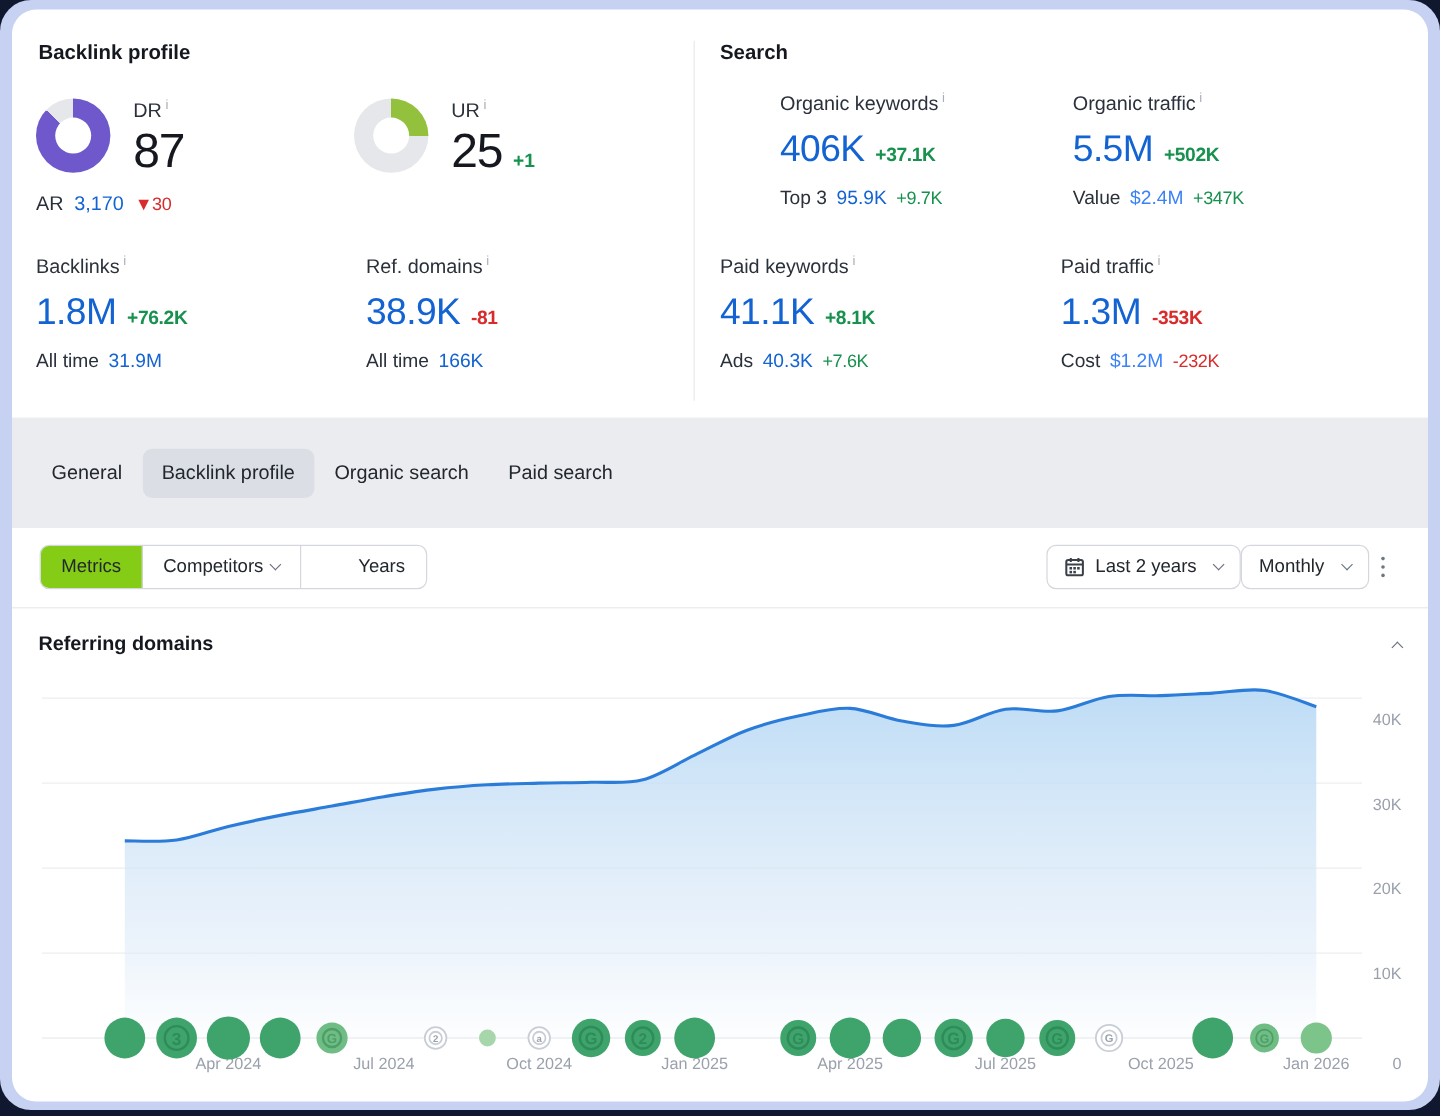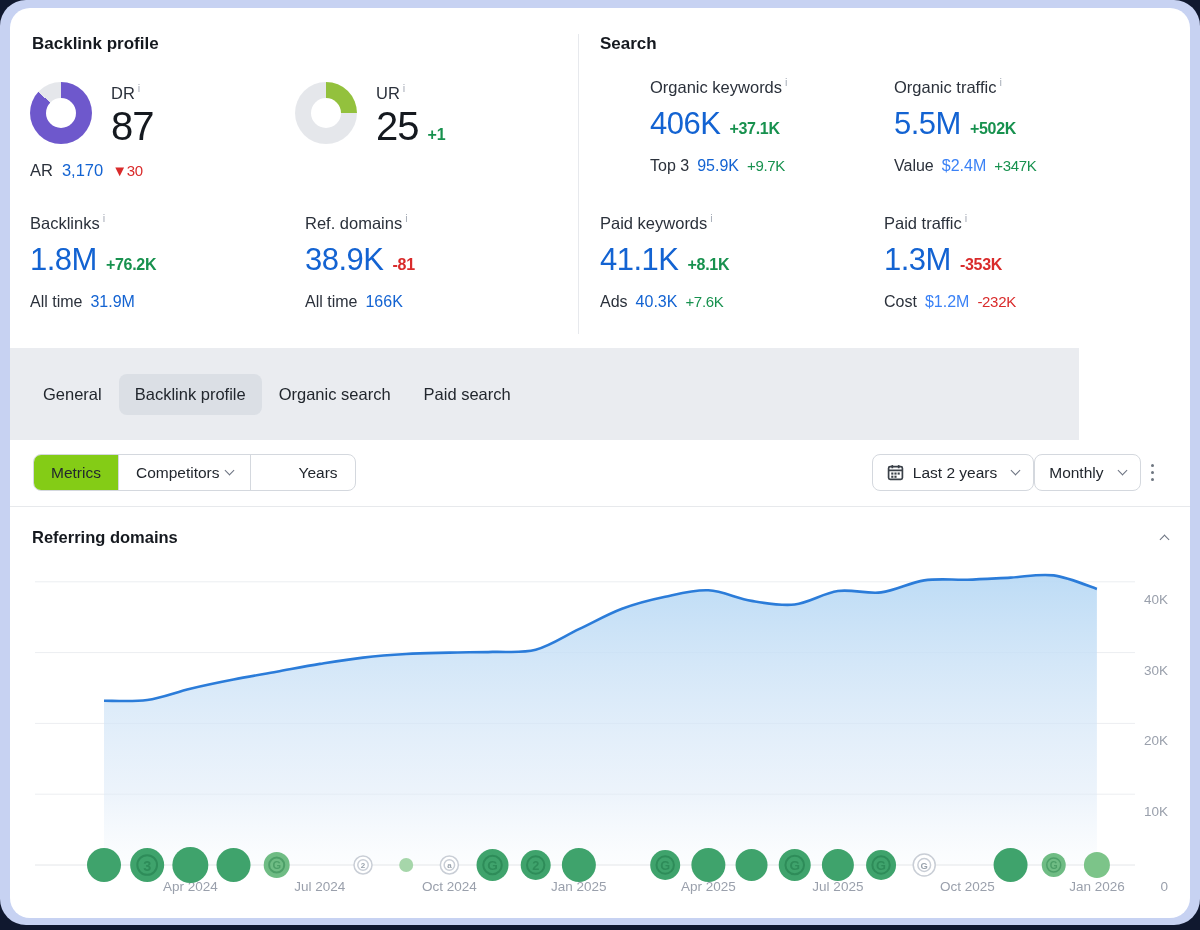--- a/index.html
+++ b/index.html
@@ -30,21 +30,21 @@
   .donut { width:62px; height:62px; border-radius:50%; position:relative; background:#e5e7eb; }
   .donut::after { content:""; position:absolute; inset:16px; background:#fff; border-radius:50%; }
   .donut-txt .lbl-row { font-size:16.5px; color:#2b313b; }
   .donut-num { font-size:40px; color:#15191f; margin-top:1px; display:flex; align-items:baseline; letter-spacing:-1px; }
   .donut-num .delta { font-size:16px; letter-spacing:0; }
   .ar-row { position:absolute; font-size:16.5px; color:#2b313b; }
   .ar-row .sub-val { color:#1363d2; margin-left:9px; }
   .ar-row .delta { margin-left:9px; font-size:15px;margin-top:48px; }
 
   
-  .tabbar { position:absolute; left:0; top:340px; width:1069px; height:92px; background:#eaecf0; display:flex; align-items:center; padding-left:17px; }
+  .tabbar { position:absolute; left:0; top:340px; width:1180px; height:92px; background:#eaecf0; display:flex; align-items:center; padding-left:17px; }
   .tab { font-size:16.5px; color:#22272e; padding:11px 16px; border-radius:8px; margin-right:1px; cursor:default; }
   .tab.active { background:#dbdfe5; }
 
   
   .toolbar { position:absolute; left:0; top:432px; width:1180px; height:66px; }
   .seg-group { position:absolute; left:23px; top:14px; height:37px; display:flex; border:1px solid #d4d8de; border-radius:8px; background:#fff; overflow:hidden; }
   .seg { display:flex; align-items:center; padding:0 17px; font-size:15.5px; color:#22272e; border-right:1px solid #d4d8de; }
   .seg:last-child { border-right:none;padding-left:48px; }
   .seg.metrics { background:#84cc16; }
   .right-controls { position:absolute; right:26px; top:14px; display:flex; align-items:center; }

